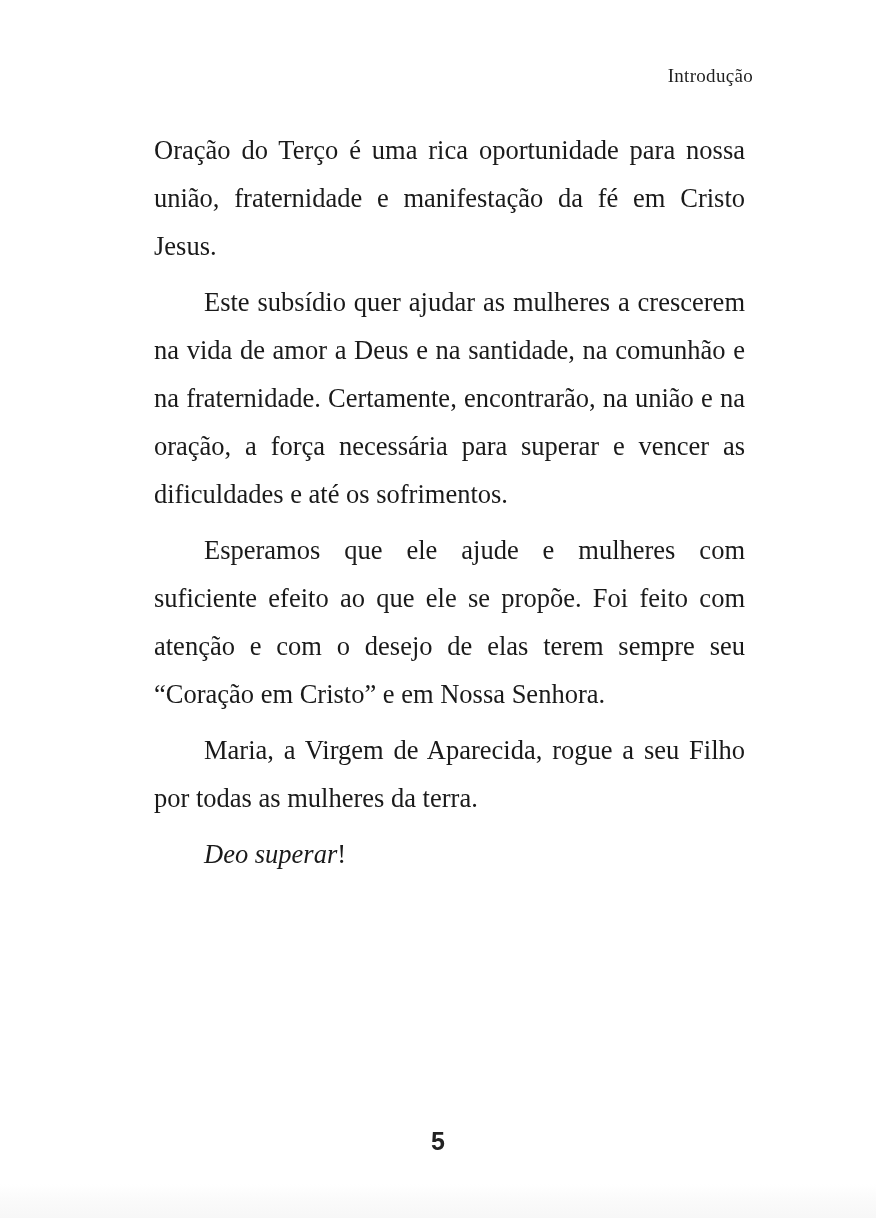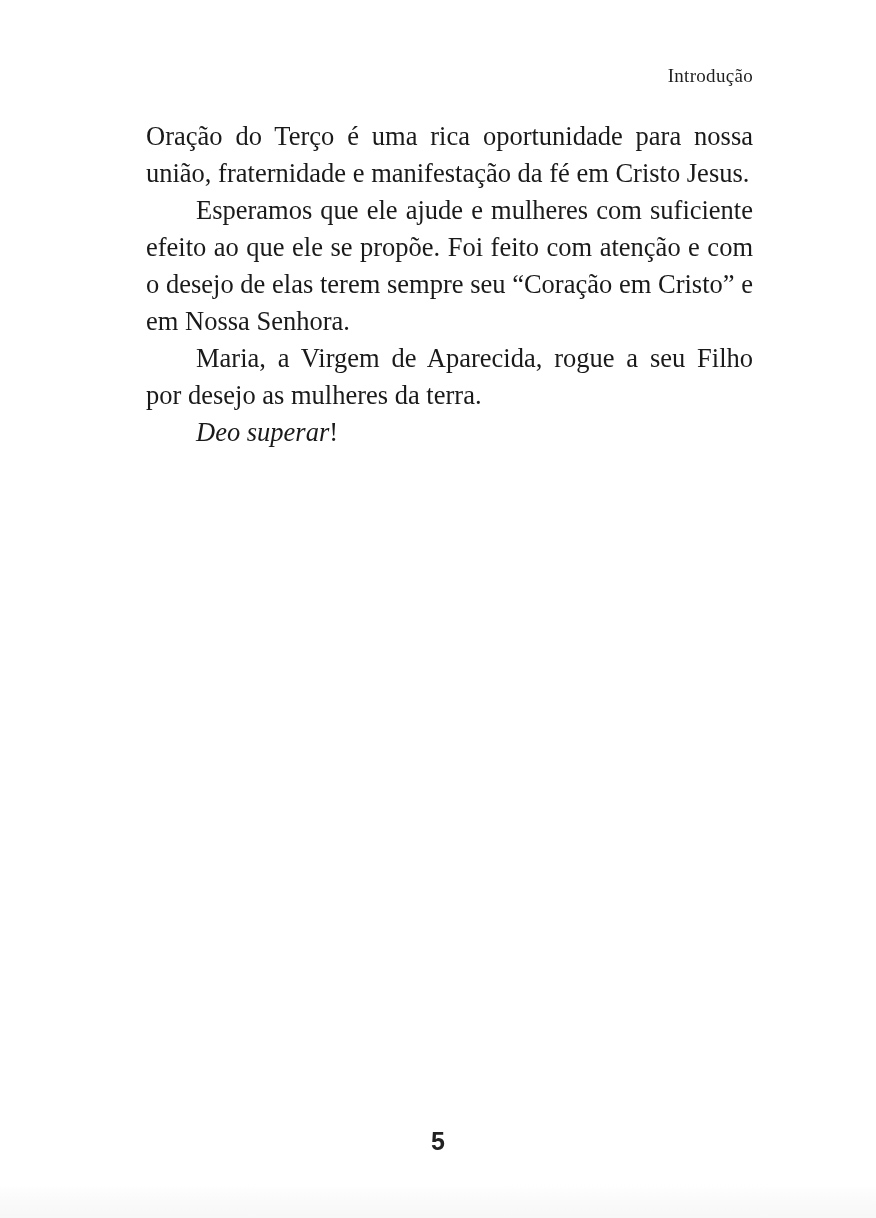--- a/index.html
+++ b/index.html
@@ -39,23 +39,23 @@
 
   
   .text-block {
     position: absolute;
     top: 118px;
     left: 146px;
     width: 607px;
   }
 
   .body-par {
-    margin: 0;
+    margin: 8px;
     font-size: 26.5px;
-    line-height: 37px;
+    line-height: 48px;
     text-align: justify;
     text-justify: inter-word;
     hyphens: none;
     color: #1a1a1a;
     font-weight: 400;
   }
 
   .body-par.indented {
     text-indent: 50px;
   }
@@ -101,24 +101,25 @@
 <body>
 
 <div class="page">
 
   <div class="running-head">Introdução</div>
 
   <div class="text-block">
 
     <p class="body-par lead">Oração do Terço é uma rica oportunidade para nossa união, fraternidade e manifestação da fé em Cristo Jesus.</p>
 
+    <p class="body-par indented">Este subsídio quer ajudar as mulheres a crescerem na vida de amor a Deus e na santidade, na comunhão e na fraternidade. Certamente, encontrarão, na união e na oração, a força necessária para superar e vencer as dificuldades e até os sofrimentos.</p>
 
     <p class="body-par indented">Esperamos que ele ajude e mulheres com suficiente efeito ao que ele se propõe. Foi feito com atenção e com o desejo de elas terem sempre seu “Coração em Cristo” e em Nossa Senhora.</p>
 
-    <p class="body-par indented">Maria, a Virgem de Aparecida, rogue a seu Filho por desejo as mulheres da terra.</p>
+    <p class="body-par indented">Maria, a Virgem de Aparecida, rogue a seu Filho por todas as mulheres da terra.</p>
 
     <p class="body-par indented"><span class="deo">Deo superar</span><span class="bang">!</span></p>
 
   </div>
 
   <div class="folio">5</div>
 
   <div class="bottom-band"></div>
 
 </div>

